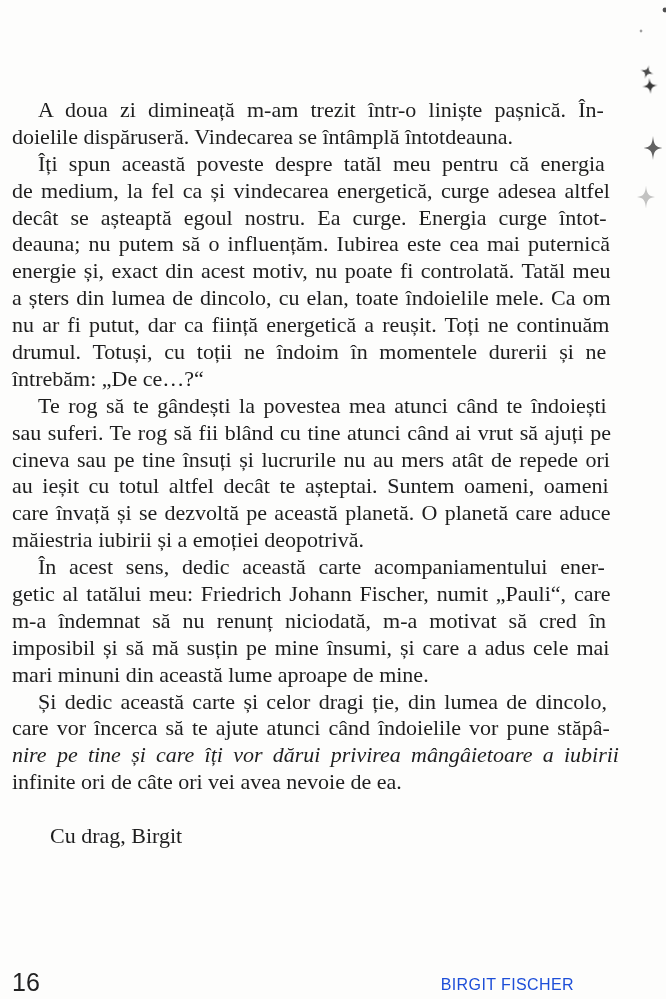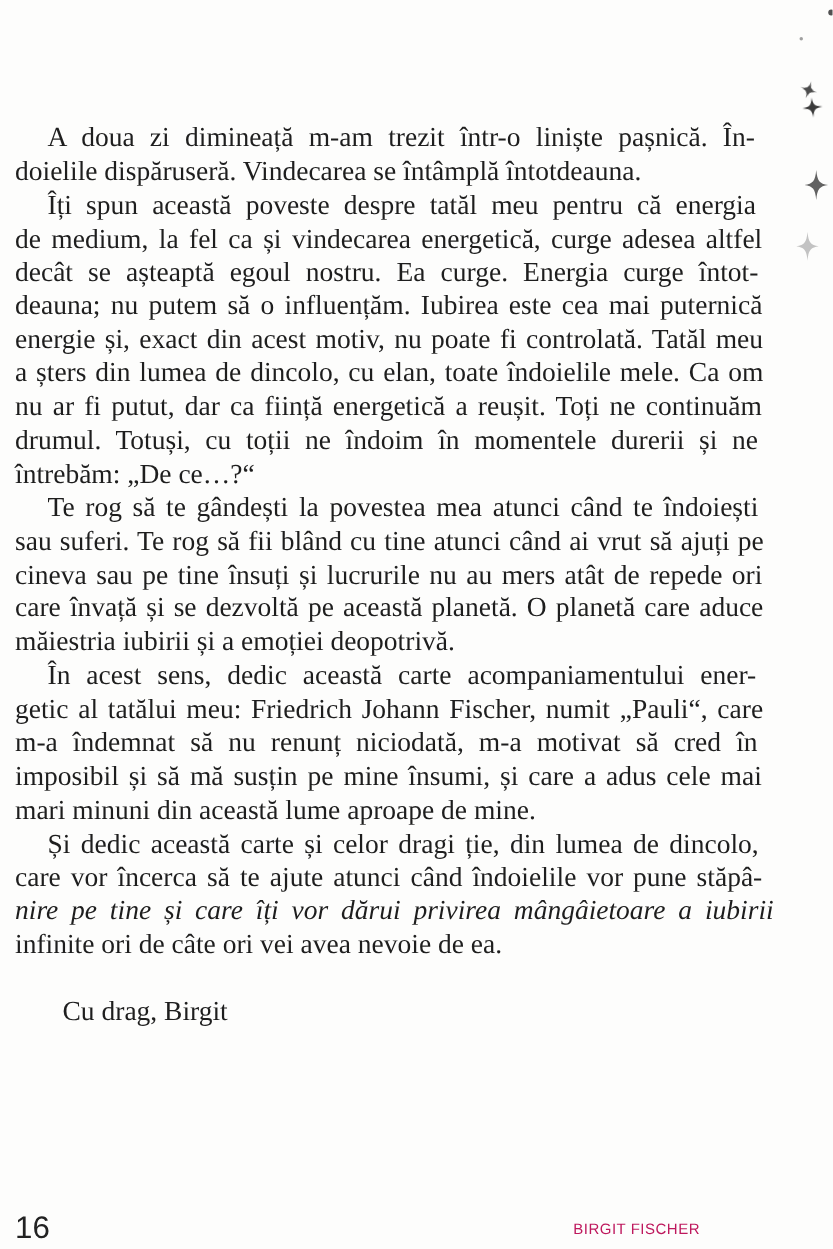--- a/index.html
+++ b/index.html
@@ -37,25 +37,25 @@
   #page-number {
     position: absolute;
     left: 12px; top: 968px;
     font-family: "Liberation Sans", sans-serif;
     font-size: 25px;
     font-weight: 400;
     color: #222222;
   }
   #running-footer {
     position: absolute;
-    right: 106px; top: 976px;
+    right: 92px; top: 976px;
     font-family: "Liberation Sans", sans-serif;
-    font-size: 12px;
+    font-size: 16px;
     letter-spacing: 0.4px;
-    color: #be185d;
+    color: #1d4ed8;
   }
   #star-layer {
     position: absolute;
     left: 0; top: 0; width: 666px; height: 999px;
     pointer-events: none;
   }
   .sparkle {
     position: absolute;
     transform: translate(-50%, -50%);
     filter: blur(0.4px);
@@ -75,20 +75,21 @@
       <div class="line"><span class="line-inner" style="word-spacing: 6.55035px; margin-top: 10px;">decât se așteaptă egoul nostru. Ea curge. Energia curge întot-</span></div>
       <div class="line"><span class="line-inner" style="word-spacing: 2.67656px;">deauna; nu putem să o influențăm. Iubirea este cea mai puternică</span></div>
       <div class="line"><span class="line-inner" style="word-spacing: 1.98438px;">energie și, exact din acest motiv, nu poate fi controlată. Tatăl meu</span></div>
       <div class="line"><span class="line-inner" style="word-spacing: 1.57812px;">a șters din lumea de dincolo, cu elan, toate îndoielile mele. Ca om</span></div>
       <div class="line"><span class="line-inner" style="word-spacing: 2.63672px;">nu ar fi putut, dar ca ființă energetică a reușit. Toți ne continuăm</span></div>
       <div class="line"><span class="line-inner" style="word-spacing: 6.22656px;">drumul. Totuși, cu toții ne îndoim în momentele durerii și ne</span></div>
       <div class="line last"><span class="line-inner">întrebăm: „De ce…?“</span></div>
       <div class="line first"><span class="line-inner" style="word-spacing: 3.02131px;">Te rog să te gândești la povestea mea atunci când te îndoiești</span></div>
       <div class="line"><span class="line-inner" style="word-spacing: 1.04688px;">sau suferi. Te rog să fii blând cu tine atunci când ai vrut să ajuți pe</span></div>
       <div class="line"><span class="line-inner" style="word-spacing: 2.05649px;">cineva sau pe tine însuți și lucrurile nu au mers atât de repede ori</span></div>
+      <div class="line"><span class="line-inner" style="word-spacing: 4.06094px;">au ieșit cu totul altfel decât te așteptai. Suntem oameni, oameni</span></div>
       <div class="line"><span class="line-inner" style="word-spacing: 1.78551px;">care învață și se dezvoltă pe această planetă. O planetă care aduce</span></div>
       <div class="line last"><span class="line-inner">măiestria iubirii și a emoției deopotrivă.</span></div>
       <div class="line first"><span class="line-inner" style="word-spacing: 7.23438px;">În acest sens, dedic această carte acompaniamentului ener-</span></div>
       <div class="line"><span class="line-inner" style="word-spacing: 2.31597px;">getic al tatălui meu: Friedrich Johann Fischer, numit „Pauli“, care</span></div>
       <div class="line"><span class="line-inner" style="word-spacing: 6.55938px; font-family: Liberation Serif, serif;">m-a îndemnat să nu renunț niciodată, m-a motivat să cred în</span></div>
       <div class="line"><span class="line-inner" style="word-spacing: 2.43389px;">imposibil și să mă susțin pe mine însumi, și care a adus cele mai</span></div>
       <div class="line last"><span class="line-inner">mari minuni din această lume aproape de mine.</span></div>
       <div class="line first"><span class="line-inner" style="word-spacing: 2.79545px;">Și dedic această carte și celor dragi ție, din lumea de dincolo,</span></div>
       <div class="line"><span class="line-inner" style="word-spacing: 2.53693px;">care vor încerca să te ajute atunci când îndoielile vor pune stăpâ-</span></div>
       <div class="line"><span class="line-inner" style="word-spacing: 4.75568px; font-style: italic;">nire pe tine și care îți vor dărui privirea mângâietoare a iubirii</span></div>

